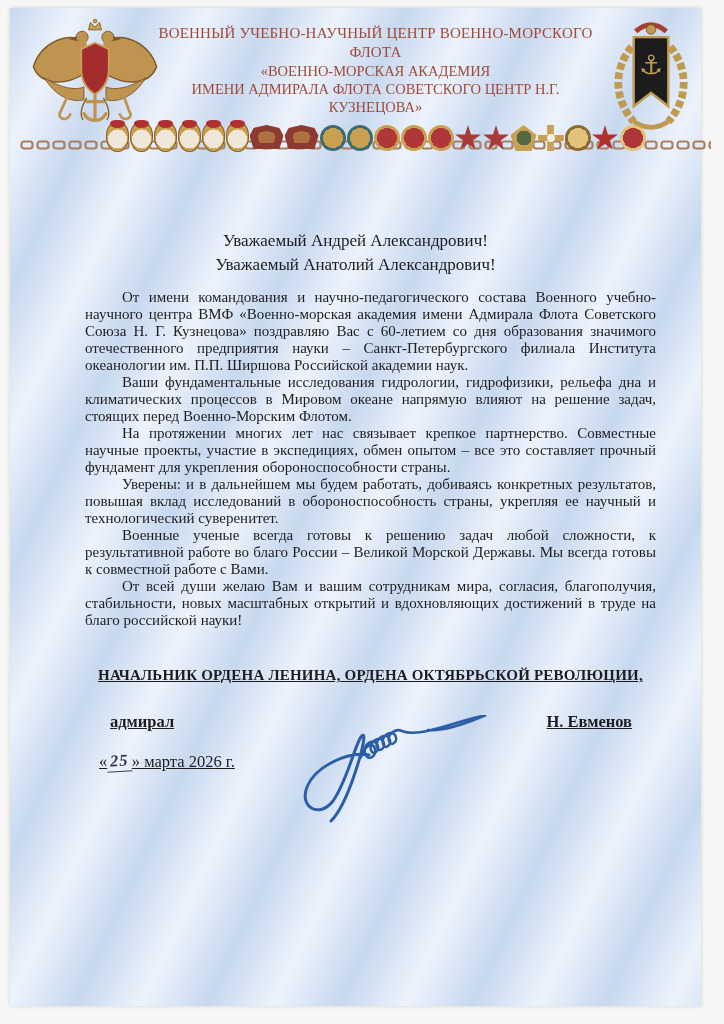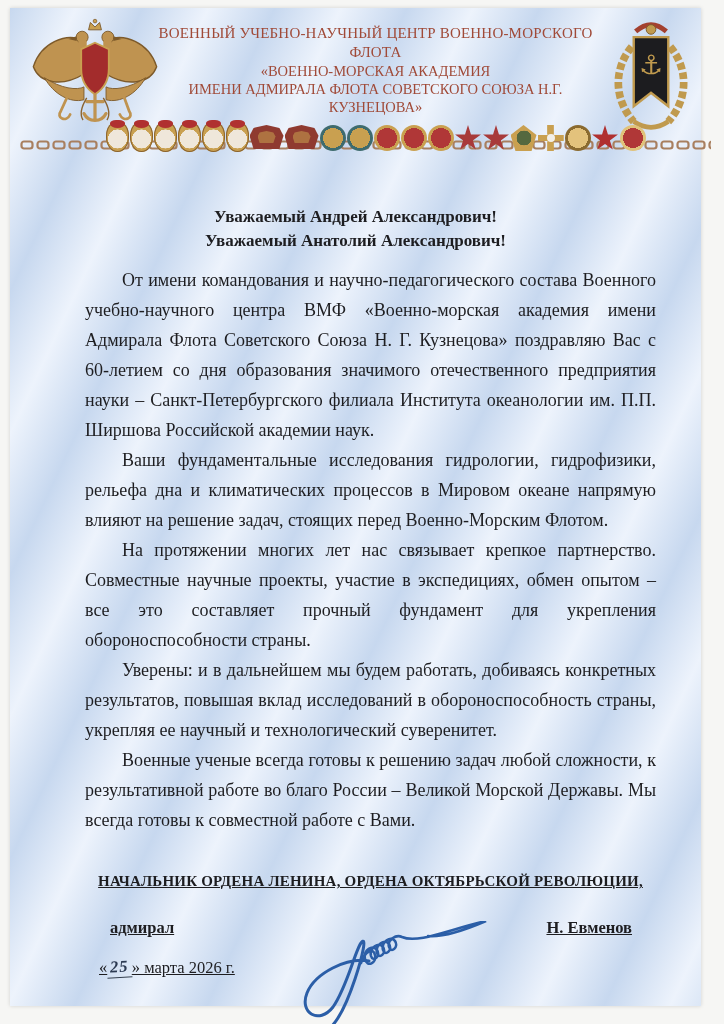--- a/index.html
+++ b/index.html
@@ -41,23 +41,23 @@
     clip-path: polygon(50% 0,61% 35%,98% 35%,68% 57%,79% 91%,50% 70%,21% 91%,32% 57%,2% 35%,39% 35%); }
   .m-pentagon { width: 26px; height: 26px; margin-top: 4px;
     background: radial-gradient(circle, var(--c2) 0 40%, var(--c1) 41% 100%);
     clip-path: polygon(50% 0,100% 38%,81% 100%,19% 100%,0 38%); }
   .m-cross { width: 26px; height: 26px; margin-top: 4px;
     background: var(--c1); box-shadow: inset 0 0 0 9px var(--c1);
     clip-path: polygon(38% 0,62% 0,62% 38%,100% 38%,100% 62%,62% 62%,62% 100%,38% 100%,38% 62%,0 62%,0 38%,38% 38%); }
   .m-cross::after { content:""; position:absolute; inset: 9px; background: var(--c2); border-radius: 50%; }
   .chain { display: block; margin: 4px 10px 0 10px; }
   
-  .salutation { margin-top: 54px; text-align: center; font-weight: bold; font-size: 17px; line-height: 24px; color: #1d1d20; }
+  .salutation { margin-top: 78px; text-align: center; font-weight: normal; font-size: 17px; line-height: 24px; color: #1d1d20; }
   .body-text { margin: 12px 45px 0 75px; color: #1e1e21; }
-  .body-text p { font-size: 18px; line-height: 30px; text-align: justify; text-indent: 37px; }
+  .body-text p { font-size: 15px; line-height: 17px; text-align: justify; text-indent: 37px; }
   
   .closing-block { position: relative; margin: 36px 45px 0 75px; color: #1d1d20; text-decoration: underline; }
   .closing-title { text-align: center; font-weight: bold; font-size: 15px; line-height: 21px; letter-spacing: .2px; }
   .rank-name-row { display: flex; justify-content: space-between; margin-top: 26px; font-weight: bold; font-size: 16.5px; }
   .rank { margin-left: 25px; }
   .name { margin-right: 24px; }
   .date-line { margin-top: 20px; margin-left: 14px; font-size: 16.5px; color: #1d1d20; }
   .date-day { display: inline-block; font-style: italic; font-weight: bold; color: #2c3a52;
     border-bottom: 1.5px solid #35404f; padding: 0 3px; transform: rotate(-3deg) translateY(-1px); letter-spacing: 1px; }
   .signature-svg { position: absolute; left: 212px; top: 50px; width: 200px; height: 110px; pointer-events: none; }
@@ -94,21 +94,21 @@
       <path d="M32,110 Q50,122 68,110" fill="none" stroke="#c09a4e" stroke-width="5"></path>
       <path d="M34,16 Q50,2 66,16" fill="none" stroke="#a3402f" stroke-width="5"></path>
       <circle cx="50" cy="14" r="5" fill="#c09a4e" stroke="#7d5a2a"></circle>
       <polygon points="32,22 68,22 68,94 50,80 32,94" fill="#1c1c1f" stroke="#c09a4e" stroke-width="2.5"></polygon>
       <text x="50" y="60" font-size="28" text-anchor="middle" fill="#c09a4e" font-family="'DejaVu Sans', sans-serif">⚓</text>
     </svg>
 
     <div class="head-lines">
       <div class="head-line1">ВОЕННЫЙ УЧЕБНО-НАУЧНЫЙ ЦЕНТР ВОЕННО-МОРСКОГО ФЛОТА</div>
       <div class="head-line2">«ВОЕННО-МОРСКАЯ АКАДЕМИЯ</div>
-      <div class="head-line3">ИМЕНИ АДМИРАЛА ФЛОТА СОВЕТСКОГО СОЮЗА Н.Г. КУЗНЕЦОВА»</div>
+      <div class="head-line3">ИМЕНИ АДМИРАЛА ФЛОТА СОВЕТСКОГО ЦЕНТР Н.Г. КУЗНЕЦОВА»</div>
     </div>
 
     <div class="medals">
 
     <div class="medal m-oval" style="--c1: #c9a050; --c2: #efe7da; --c3: #b03030;"></div>
         <div class="medal m-oval" style="--c1: #c9a050; --c2: #efe7da; --c3: #b03030;"></div>
         <div class="medal m-oval" style="--c1: #c9a050; --c2: #efe7da; --c3: #b03030;"></div>
         <div class="medal m-oval" style="--c1: #c9a050; --c2: #efe7da; --c3: #b03030;"></div>
         <div class="medal m-oval" style="--c1: #c9a050; --c2: #efe7da; --c3: #b03030;"></div>
         <div class="medal m-oval" style="--c1: #c9a050; --c2: #efe7da; --c3: #b03030;"></div>
@@ -143,20 +143,21 @@
     <div>Уважаемый Анатолий Александрович!</div>
   </div>
 
   <div class="body-text">
 
   <p>От имени командования и научно-педагогического состава Военного учебно-научного центра ВМФ «Военно-морская академия имени Адмирала Флота Советского Союза Н. Г. Кузнецова» поздравляю Вас с 60-летием со дня образования значимого отечественного предприятия науки – Санкт-Петербургского филиала Института океанологии им. П.П. Ширшова Российской академии наук.</p>
       <p>Ваши фундаментальные исследования гидрологии, гидрофизики, рельефа дна и климатических процессов в Мировом океане напрямую влияют на решение задач, стоящих перед Военно-Морским Флотом.</p>
       <p>На протяжении многих лет нас связывает крепкое партнерство. Совместные научные проекты, участие в экспедициях, обмен опытом – все это составляет прочный фундамент для укрепления обороноспособности страны.</p>
       <p>Уверены: и в дальнейшем мы будем работать, добиваясь конкретных результатов, повышая вклад исследований в обороноспособность страны, укрепляя ее научный и технологический суверенитет.</p>
       <p>Военные ученые всегда готовы к решению задач любой сложности, к результативной работе во благо России – Великой Морской Державы. Мы всегда готовы к совместной работе с Вами.</p>
+      <p>От всей души желаю Вам и вашим сотрудникам мира, согласия, благополучия, стабильности, новых масштабных открытий и вдохновляющих достижений в труде на благо российской науки!</p>
     </div>
 
   <div class="closing-block">
     <div class="closing-title">
       <div>НАЧАЛЬНИК ОРДЕНА ЛЕНИНА, ОРДЕНА ОКТЯБРЬСКОЙ РЕВОЛЮЦИИ,</div>
     </div>
 
     <div class="rank-name-row">
       <span class="rank">адмирал</span>
       <span class="name">Н. Евменов</span>

